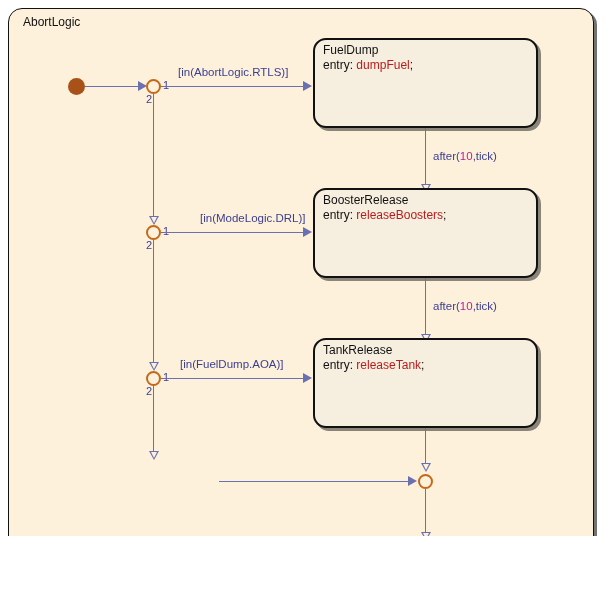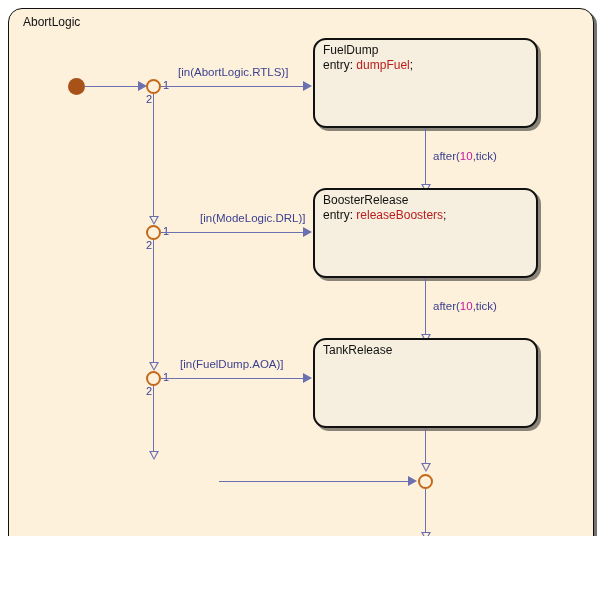--- a/index.html
+++ b/index.html
@@ -235,20 +235,21 @@
   </div>
 
   <div class="ln ln-v" style="left:425px; top:278px; height:59px;"></div>
   <div class="tlabel" style="left:433px; top:300px;"><span>after(</span><span class="num-lit">10</span><span>,tick)</span></div>
   <div class="arrow arrow-d" style="left:421px; top:334px;">
     <div class="arrow-d-in" style="left:-3px; top:-8px;"></div>
   </div>
 
   <div class="state" style="left:313px; top:338px; width:225px; height:90px;">
     <div class="state-label">TankRelease</div>
+    <div class="state-action"><span>entry: </span><span class="act-fn">releaseTank</span><span>;</span></div>
   </div>
 
   <div class="ln ln-v" style="left:425px; top:428px; height:38px;"></div>
   <div class="arrow arrow-d" style="left:421px; top:463px;">
     <div class="arrow-d-in" style="left:-3px; top:-8px;"></div>
   </div>
 
 
   <div class="ln ln-h" style="left:219px; top:481px; width:190px;"></div>
   <div class="arrow arrow-r" style="left:408px; top:476px;">

